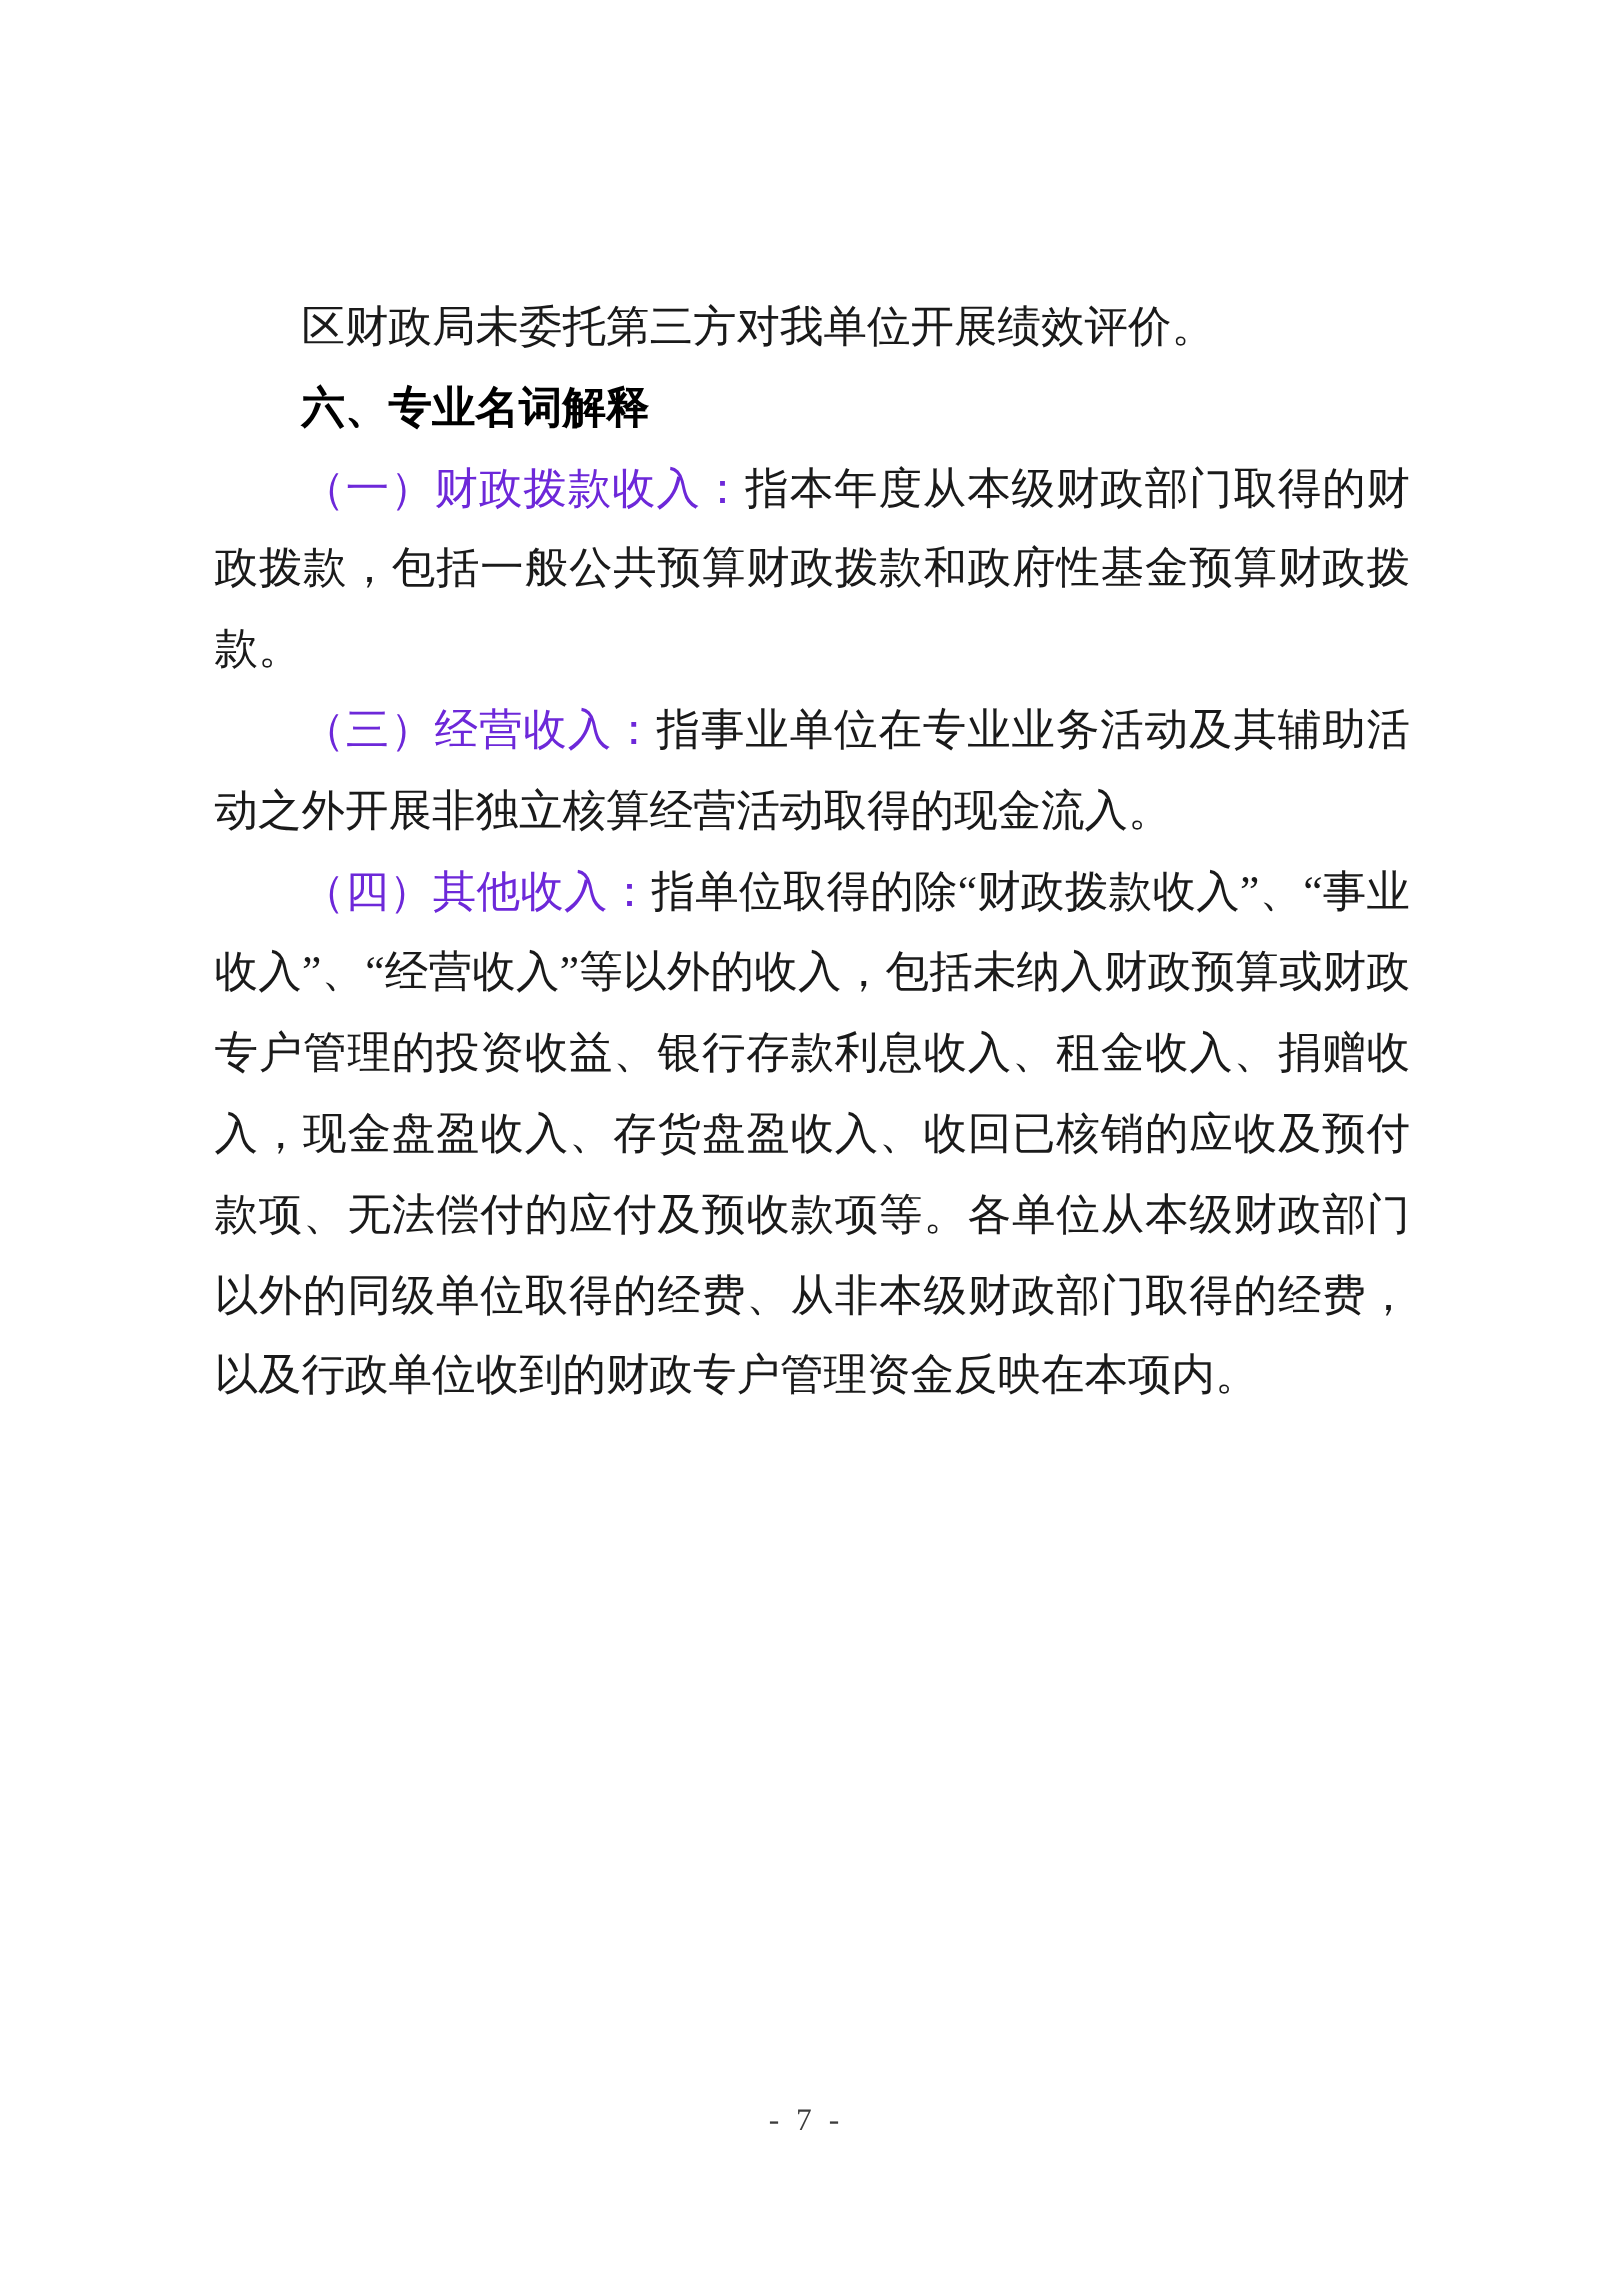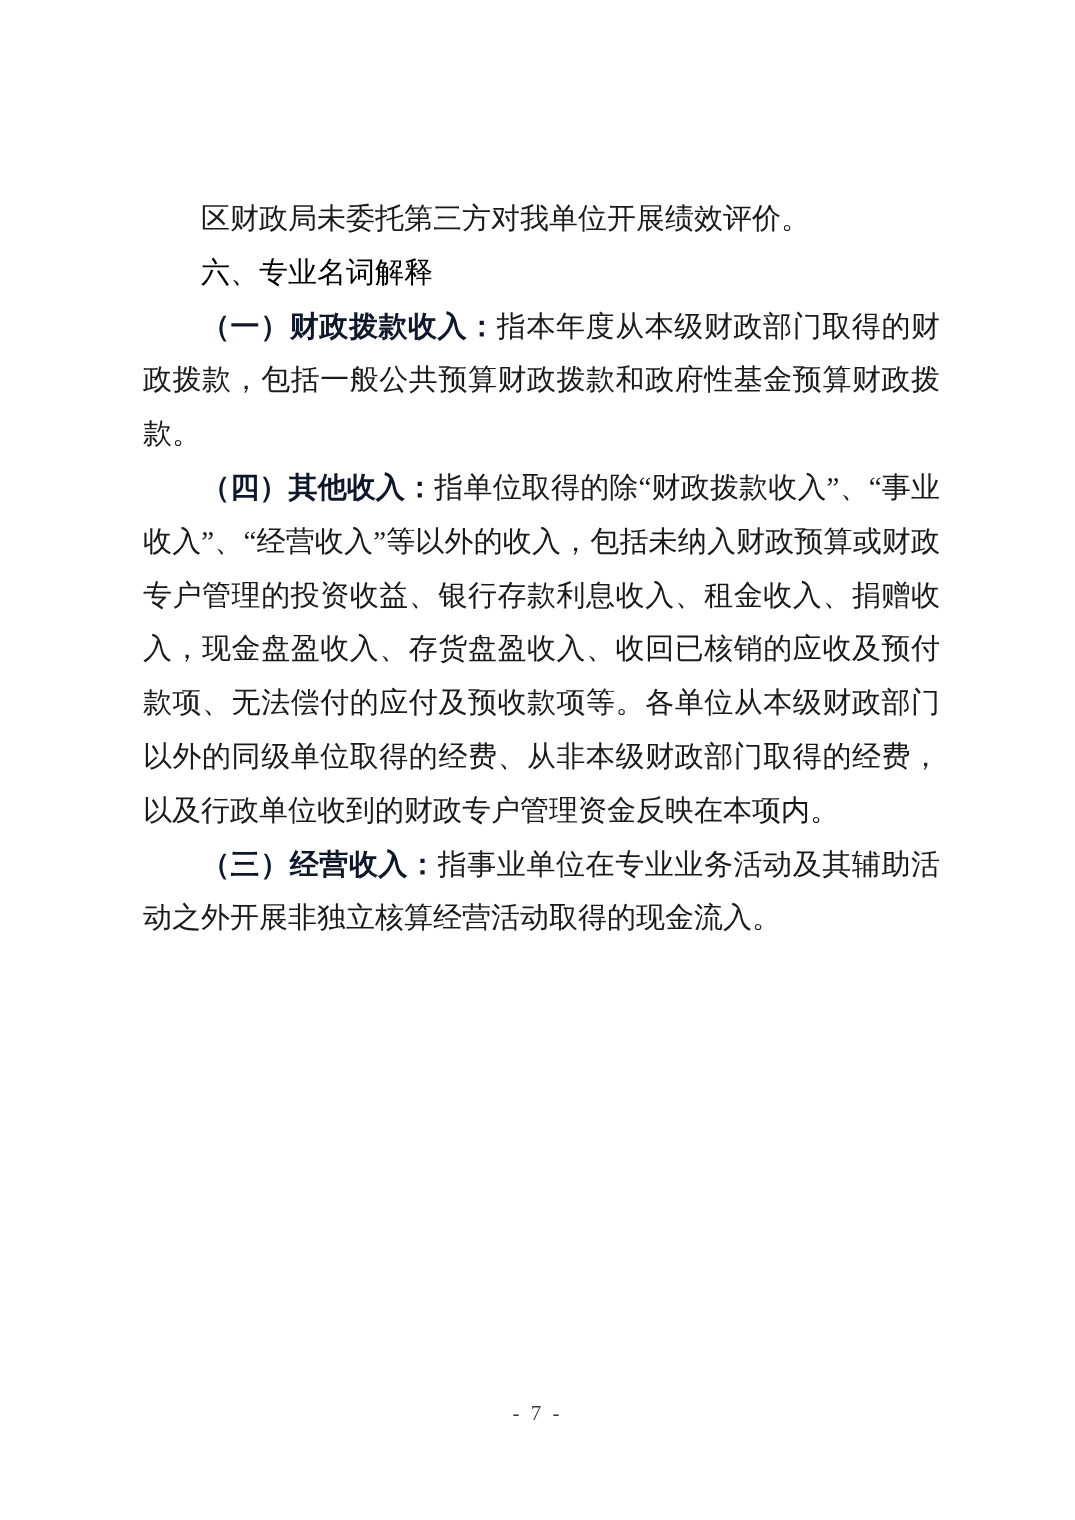--- a/index.html
+++ b/index.html
@@ -30,29 +30,29 @@
     text-align: justify;
     text-justify: inter-ideograph;
   }
   .para {
     margin: 0;
     text-indent: 2em;
   }
   .heading {
     margin: 0;
     font-family: "Liberation Sans", "DejaVu Sans", sans-serif;
-    font-weight: normal;
+    font-weight: bold;
     font-size: 29px;
     line-height: 53.8px;
     text-indent: 2em;
     color: #000000;
   }
   .term-label {
-    font-weight: bold;
-    color: #0f172a;
+    font-weight: normal;
+    color: #6d28d9;
   }
   .page-number {
     position: absolute;
     left: 0;
     right: 0;
     top: 1398px;
     text-align: center;
     font-size: 21px;
     line-height: 30px;
     letter-spacing: 3px;
@@ -65,21 +65,21 @@
 <div class="doc-page">
   <div class="doc-content">
 
     <p class="para">区财政局未委托第三方对我单位开展绩效评价。</p>
 
     <h2 class="heading">六、专业名词解释</h2>
 
     <p class="para"><span class="term-label">（一）财政拨款收入：</span><span>指本年度从本级财政部门取得的财政拨款，包括一般公共预算财政拨款和政府性基金预算财政拨款。</span></p>
 
 
+    <p class="para"><span class="term-label">（三）经营收入：</span><span>指事业单位在专业业务活动及其辅助活动之外开展非独立核算经营活动取得的现金流入。</span></p>
+
     <p class="para"><span class="term-label">（四）其他收入：</span><span>指单位取得的除“财政拨款收入”、“事业收入”、“经营收入”等以外的收入，包括未纳入财政预算或财政专户管理的投资收益、银行存款利息收入、租金收入、捐赠收入，现金盘盈收入、存货盘盈收入、收回已核销的应收及预付款项、无法偿付的应付及预收款项等。各单位从本级财政部门以外的同级单位取得的经费、从非本级财政部门取得的经费，以及行政单位收到的财政专户管理资金反映在本项内。</span></p>
-
-    <p class="para"><span class="term-label">（三）经营收入：</span><span>指事业单位在专业业务活动及其辅助活动之外开展非独立核算经营活动取得的现金流入。</span></p>
 
 
   </div>
 
   <div class="page-number">- 7 -</div>
 </div>
 
 </body></html>

